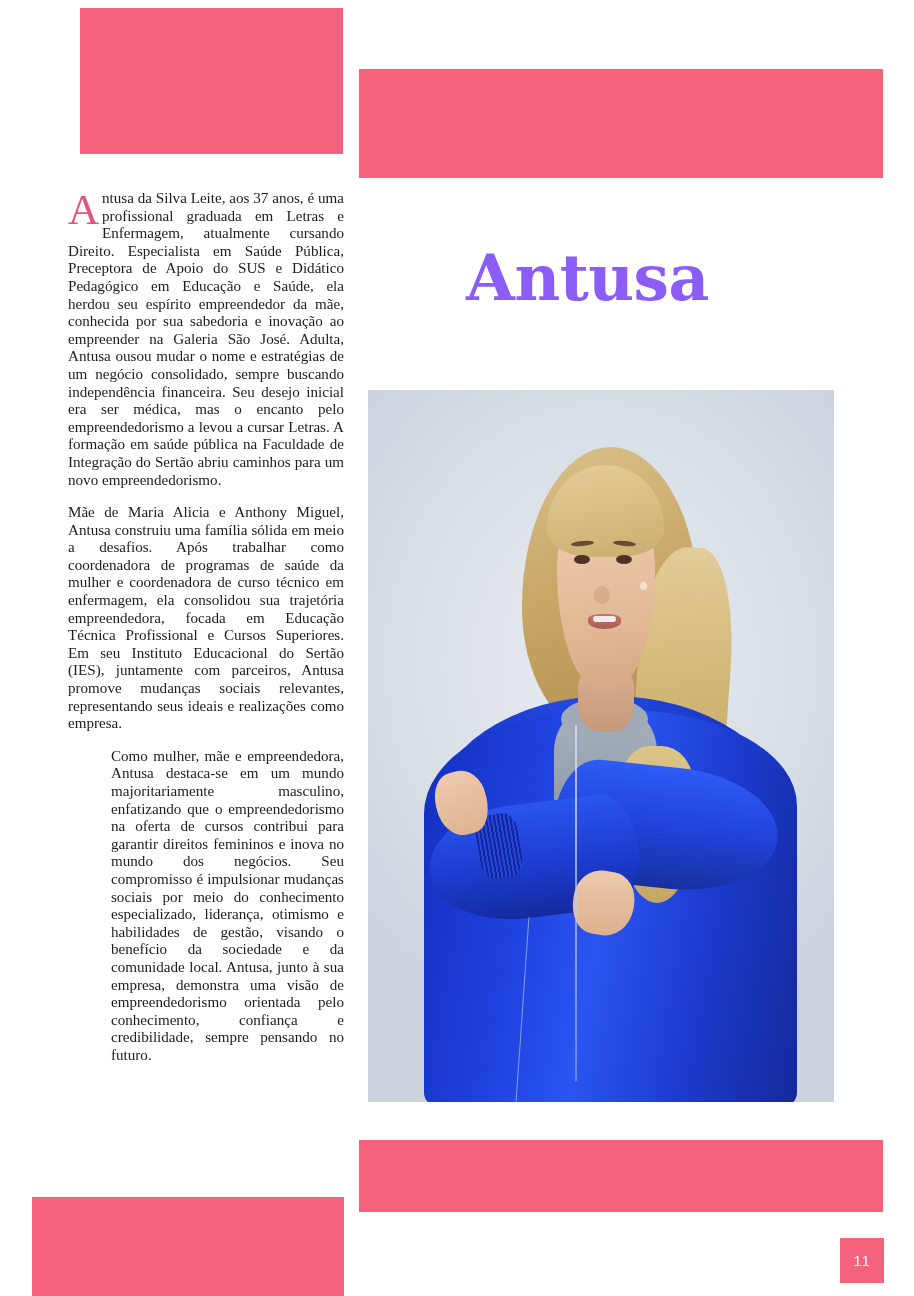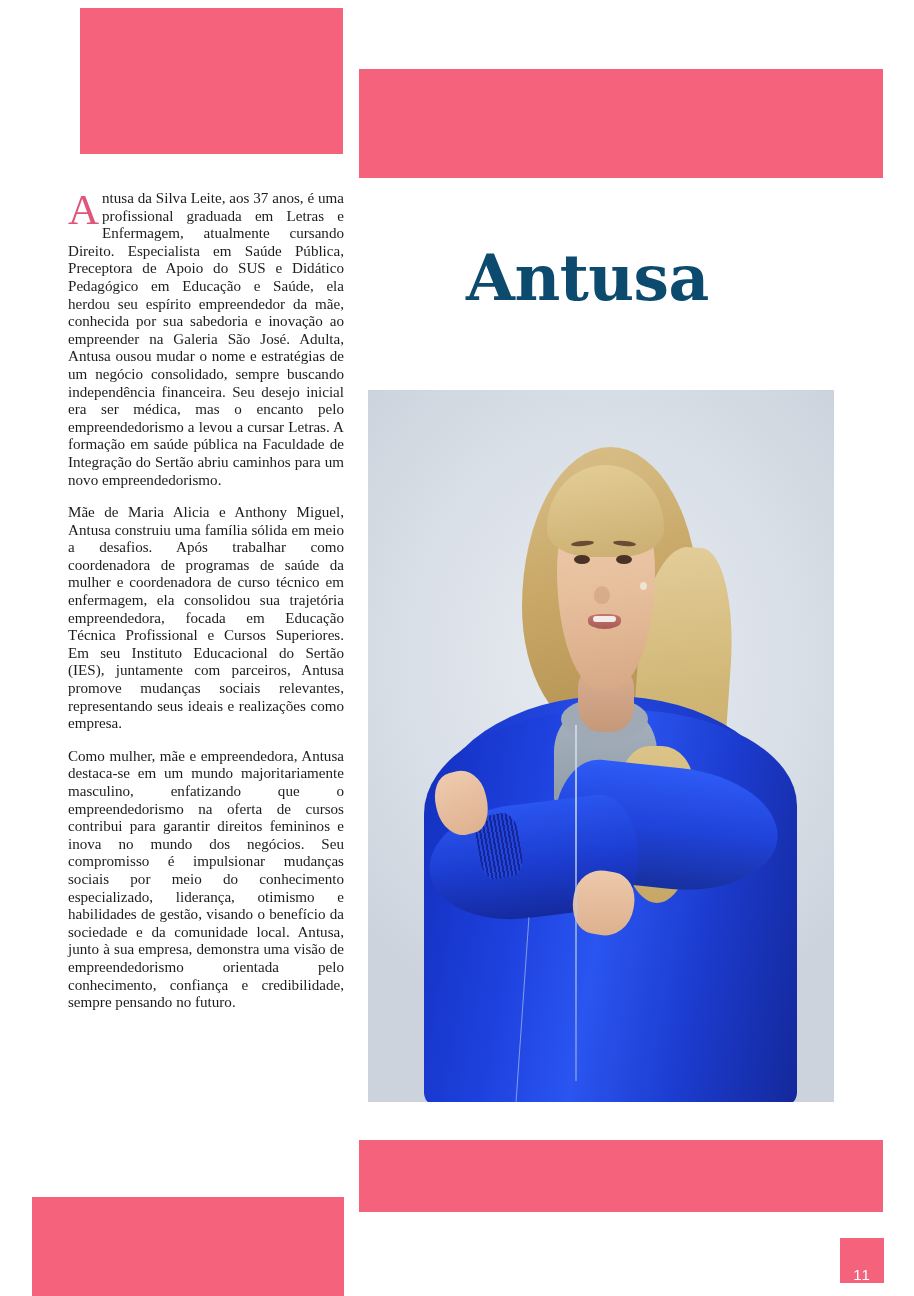--- a/index.html
+++ b/index.html
@@ -31,34 +31,34 @@
   
   #page-badge {
     position: absolute;
     left: 840px;
     top: 1238px;
     width: 44px;
     height: 45px;
     background: #F4627B;
     color: #ffffff;
     display: flex;
-    align-items: flex-end;
+    align-items: center;
     justify-content: center;
     font-family: "Liberation Sans", sans-serif;
     font-size: 15px;
     letter-spacing: 1px;
   }
 
   
   #headline {
     position: absolute;
     left: 466px;
     top: 206px;
     width: 420px;
-    color: #0c4a6e;
+    color: #8b5cf6;
     font-family: "DejaVu Serif", "Liberation Serif", serif;
     font-weight: bold;
     font-size: 63px;
     line-height: 0.96;
     letter-spacing: -0.5px;
   }
   #headline .hl-line { display: block; white-space: nowrap; }
 
   
   #article {
@@ -67,21 +67,21 @@
     top: 190px;
     width: 276px;
     color: #1c1c1c;
     font-size: 15.1px;
     line-height: 17.6px;
     text-align: justify;
     text-justify: inter-word;
     hyphens: manual;
   }
   #article p { margin: 0 0 15px 0; }
-  #article p:last-child { margin-bottom: 0; }
+  #article p:last-child { margin-bottom: 0; margin-left: 43px; }
   .dropcap {
     float: left;
     color: #E0557A;
     font-family: "Liberation Serif", "DejaVu Serif", serif;
     font-size: 43px;
     line-height: 33px;
     padding: 2px 3px 0 0;
     margin-top: 1px;
   }
 

